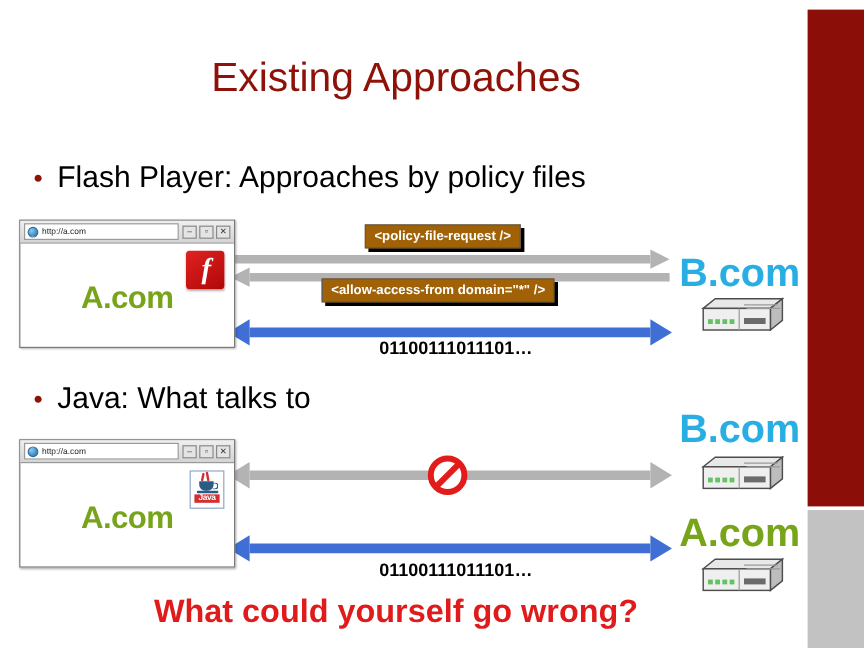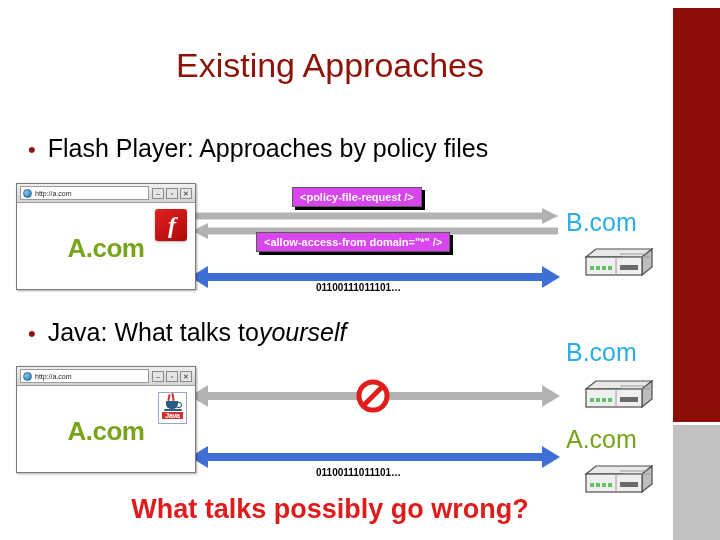--- a/index.html
+++ b/index.html
@@ -133,41 +133,42 @@
     font-size:7px;color:#ffffff;background:#d32f2f;
     padding:0 3px;margin-top:1px;font-weight:bold;letter-spacing:-.3px;
   }
 
   
   .arrow-svg{position:absolute;overflow:visible;}
 
   
   .codelabel{
     position:absolute;
-    background:#d946ef;
+    background:#a16207;
     color:#ffffff;
     font-size:11px;font-weight:bold;
     padding:3px 7px;
     white-space:nowrap;
     box-shadow:3px 3px 0 #000;
     border:1px solid #5a5a5a;
+    margin-left:12px;
   }
   .label-policy{left:292px;top:187px;}
   .label-allow{left:256px;top:232px;}
 
   .bits{
-    position:absolute;color:#000;font-size:10px;font-weight:bold;
+    position:absolute;color:#000;font-size:15px;font-weight:bold;
     white-space:nowrap;
   }
   .bits-1{left:316px;top:282px;}
   .bits-2{left:316px;top:467px;}
 
   
   .hostname{
-    position:absolute;font-size:25px;font-weight:normal;white-space:nowrap;
+    position:absolute;font-size:33px;font-weight:bold;white-space:nowrap;
   }
   .host-b1{left:566px;top:208px;color:#29AEE3;}
   .host-b2{left:566px;top:338px;color:#29AEE3;}
   .host-a2{left:566px;top:425px;color:#78A41B;}
 
   .server{
     position:absolute;width:76px;height:36px;
   }
 
   
@@ -245,21 +246,20 @@
     <rect x="18" y="21" width="4" height="4" fill="#63C363"></rect>
     <rect x="24" y="21" width="4" height="4" fill="#63C363"></rect>
     <rect x="30" y="21" width="4" height="4" fill="#63C363"></rect>
     <line x1="42" y1="9" x2="70" y2="9" stroke="#9a9a9a" stroke-width="1"></line>
     <line x1="44" y1="12" x2="72" y2="12" stroke="#9a9a9a" stroke-width="1"></line>
   </svg>
 
   <div class="bullet bullet-2">
     <span class="dot">•</span>
     <span>Java: What talks to </span>
-    <span class="ital">yourself</span>
   </div>
 
   <svg class="arrow-svg" style="left:190px;top:385px;width:375px;height:90px;">
 
     <g>
       <line x1="18" y1="11" x2="352" y2="11" stroke="#B3B3B3" stroke-width="8"></line>
       <polygon points="18,0 0,11 18,22" fill="#B3B3B3"></polygon>
       <polygon points="352,0 370,11 352,22" fill="#B3B3B3"></polygon>
     </g>
 
@@ -330,15 +330,15 @@
     <rect x="42" y="20" width="18" height="5" fill="#6b6b6b"></rect>
     <rect x="12" y="21" width="4" height="4" fill="#63C363"></rect>
     <rect x="18" y="21" width="4" height="4" fill="#63C363"></rect>
     <rect x="24" y="21" width="4" height="4" fill="#63C363"></rect>
     <rect x="30" y="21" width="4" height="4" fill="#63C363"></rect>
     <line x1="42" y1="9" x2="70" y2="9" stroke="#9a9a9a" stroke-width="1"></line>
     <line x1="44" y1="12" x2="72" y2="12" stroke="#9a9a9a" stroke-width="1"></line>
   </svg>
 
   <div style="position:absolute;left:0px;top:494px;width:660px;text-align:center;
-              color:#E01B1B;font-size:27px;font-weight:bold;white-space:nowrap;">What talks possibly go wrong?</div>
+              color:#E01B1B;font-size:27px;font-weight:bold;white-space:nowrap;">What could yourself go wrong?</div>
 
 </div>
 
 </body></html>

